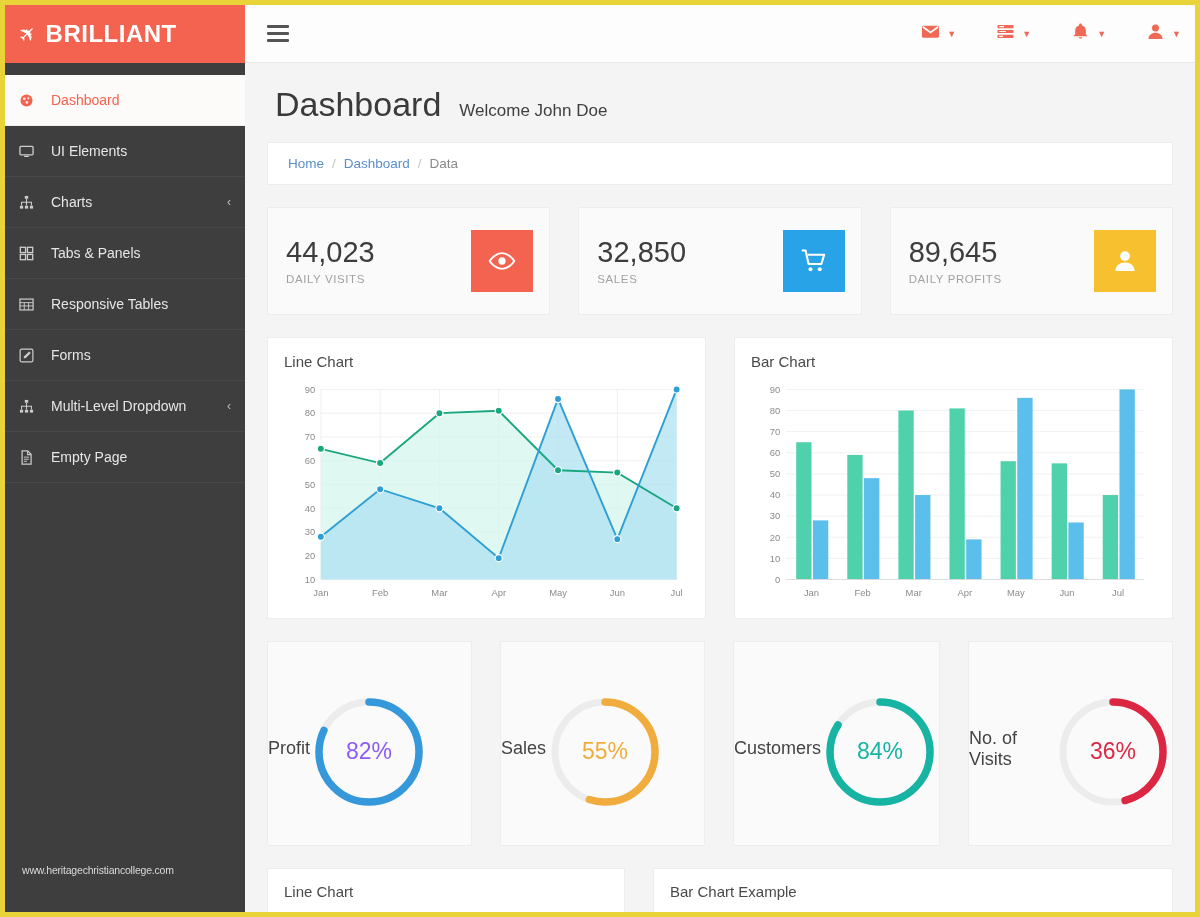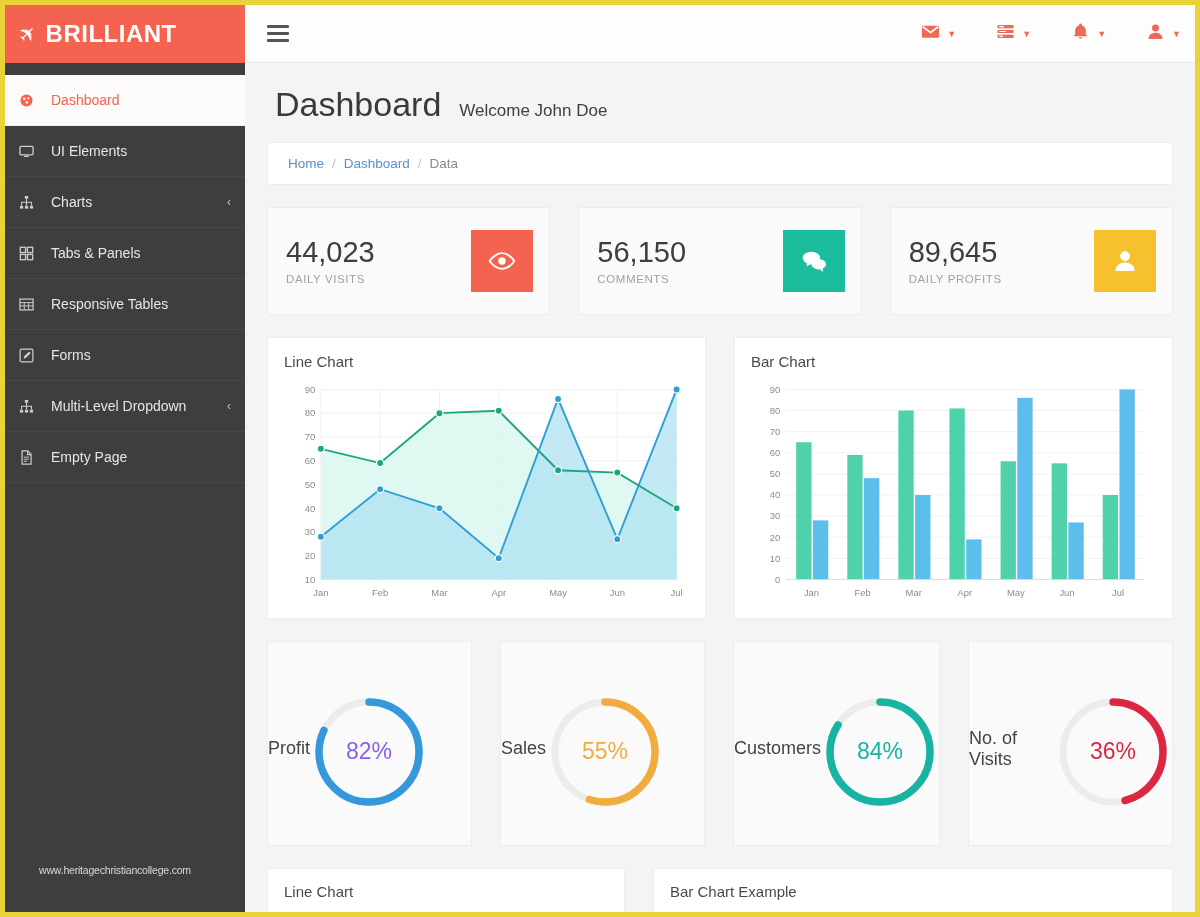--- a/index.html
+++ b/index.html
@@ -52,22 +52,22 @@
     border-bottom: 1px solid #eee;
   }
   .nav-ico {
     width: 32px; display: inline-flex; align-items: center; justify-content: flex-start;
     font-size: 14px; opacity: .85;
   }
   .nav-item.active .nav-ico { opacity: 1; }
   .nav-label { flex: 1; }
   .nav-caret { margin-right: 14px; font-size: 12px; opacity: .75; }
   .watermark {
-    position: absolute; left: 4px; bottom: 36px; width: 212px;
-    text-align: center; color: #d9d9d9; font-size: 10.5px;
+    position: absolute; left: 17px; bottom: 36px; width: 212px;
+    text-align: left; color: #d9d9d9; font-size: 10.5px;
     letter-spacing: -0.2px;
   }
 
   
   .topbar {
     position: absolute; left: 240px; top: 0;
     width: 950px; height: 58px;
     background: #fdfdfd;
     border-bottom: 1px solid #e9e9e9;
     display: flex; align-items: center;
@@ -324,29 +324,28 @@
           </div>
           <div class="stat-ico" style="background:#f4634f">
             <svg width="28" height="28" viewBox="0 0 32 32">
               <path d="M16 7C8.8 7 3.6 13.2 2 16c1.6 2.8 6.8 9 14 9s12.4-6.2 14-9c-1.6-2.8-6.8-9-14-9z" fill="none" stroke="#fff" stroke-width="2.2"></path>
               <circle cx="16" cy="16" r="4.2" fill="#fff"></circle>
             </svg>
           </div>
         </div>
         <div class="stat-card">
           <div>
-            <div class="stat-num">56,150</div>
-            <div class="stat-lbl">COMMENTS</div>
-          </div>
-          <div class="stat-ico" style="background:#1abc9c">
+            <div class="stat-num">32,850</div>
+            <div class="stat-lbl">SALES</div>
+          </div>
+          <div class="stat-ico" style="background:#29a3e8">
             <svg width="28" height="28" viewBox="0 0 32 32">
-              <ellipse cx="13" cy="12.6" rx="10" ry="7.2" fill="#fff"></ellipse>
-              <path d="M8 18l-.5 4.4 4.6-2.8z" fill="#fff"></path>
-              <ellipse cx="21.4" cy="19.6" rx="8.4" ry="6" fill="#fff" stroke="currentColor" stroke-width="0"></ellipse>
-              <path d="M26 24.6l.6 3.8-4-2.4z" fill="#fff"></path>
+              <path d="M2 4h4.4l3.4 15.4h14.6l3.2-10.6H9" fill="none" stroke="#fff" stroke-width="2.4" stroke-linejoin="round"></path>
+              <circle cx="12" cy="25.4" r="2.3" fill="#fff"></circle>
+              <circle cx="22.6" cy="25.4" r="2.3" fill="#fff"></circle>
             </svg>
           </div>
         </div>
         <div class="stat-card">
           <div>
             <div class="stat-num">89,645</div>
             <div class="stat-lbl">DAILY PROFITS</div>
           </div>
           <div class="stat-ico" style="background:#f7c02e">
             <svg width="28" height="28" viewBox="0 0 32 32">

